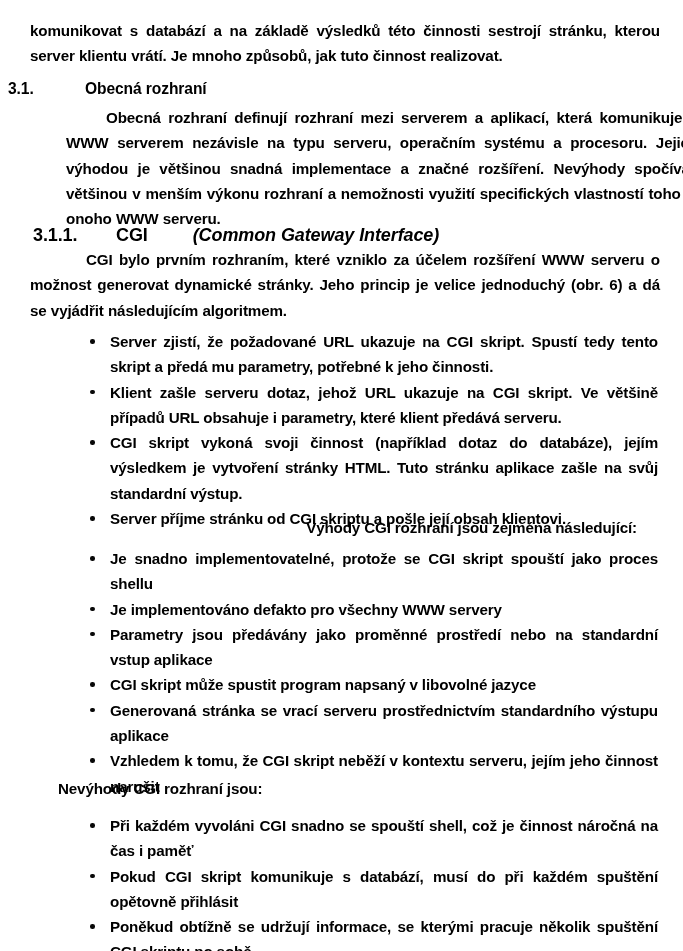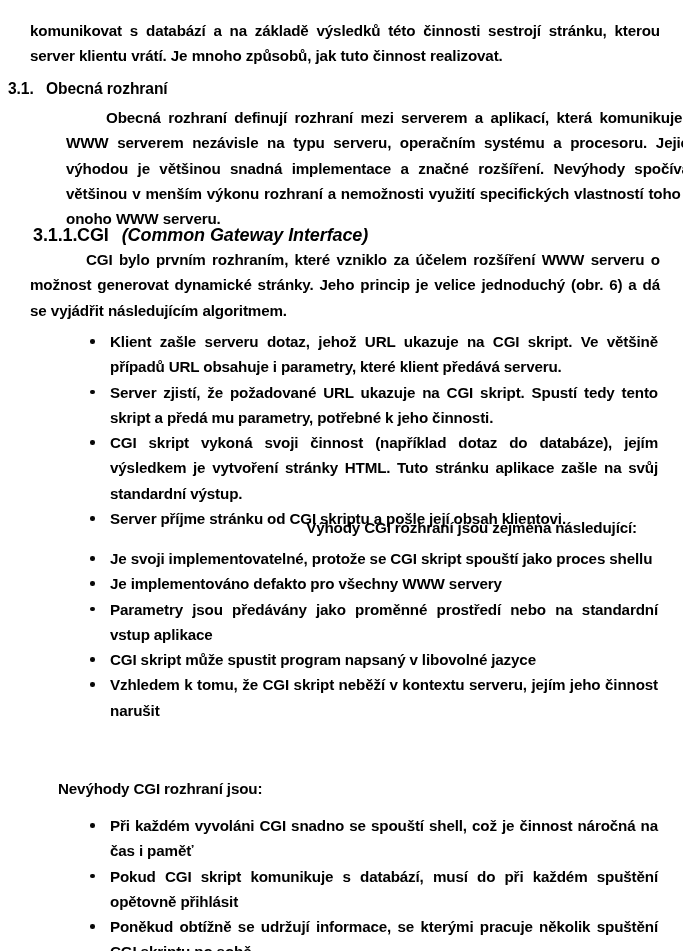--- a/index.html
+++ b/index.html
@@ -46,20 +46,21 @@
     text-indent: 40px;
     margin-left: 36px;
   }
 
   
   .heading {
     font-weight: 700;
     letter-spacing: -0.1px;
     display: flex;
     align-items: center;
+    gap: 39px;
   }
 
   .h2 {
     font-size: 15.6px;
     line-height: 20px;
   }
   .h2 .num {
     width: 38px;
     flex: 0 0 38px;
   }
@@ -135,66 +136,70 @@
     <span>Obecná rozhraní</span>
   </div>
 
   <div class="block para para-indent" style="left:30px; top:105px; width:632px;">
     <span>Obecná rozhraní definují rozhraní mezi serverem a aplikací, která komunikuje s WWW serverem nezávisle na typu serveru, operačním systému a procesoru. Jejich výhodou je většinou snadná implementace a značné rozšíření. Nevýhody spočívají většinou v menším výkonu rozhraní a nemožnosti využití specifických vlastností toho či onoho WWW serveru.</span>
   </div>
 
   <div class="block heading h3" style="left:33px; top:225px; width:600px;">
     <span class="num">3.1.1.</span>
     <span>CGI</span>
-    <span class="ital" style="margin-left:13px;">(Common Gateway Interface)</span>
+    <span class="ital" style="margin-left:6px;">(Common Gateway Interface)</span>
   </div>
 
   <div class="block para" style="left:30px; top:247px; width:630px; text-indent:56px;">
     <span>CGI bylo prvním rozhraním, které vzniklo za účelem rozšíření WWW serveru o možnost generovat dynamické stránky. Jeho princip je velice jednoduchý (obr. 6) a dá se vyjádřit následujícím algoritmem.</span>
   </div>
 
   <ul class="bullets block" style="left:90px; top:329px; width:568px;">
     <li>
       <span class="dot"></span>
+      <span class="txt">Server zjistí, že požadované URL ukazuje na CGI skript. Spustí tedy tento skript a předá mu parametry, potřebné k jeho činnosti.</span>
+    </li>
+    <li>
+      <span class="dot"></span>
       <span class="txt">Klient zašle serveru dotaz, jehož URL ukazuje na CGI skript. Ve většině případů URL obsahuje i parametry, které klient předává serveru.</span>
-    </li>
-    <li>
-      <span class="dot"></span>
-      <span class="txt">Server zjistí, že požadované URL ukazuje na CGI skript. Spustí tedy tento skript a předá mu parametry, potřebné k jeho činnosti.</span>
     </li>
     <li>
       <span class="dot"></span>
       <span class="txt">CGI skript vykoná svoji činnost (například dotaz do databáze), jejím výsledkem je vytvoření stránky HTML. Tuto stránku aplikace zašle na svůj standardní výstup.</span>
     </li>
     <li>
       <span class="dot"></span>
       <span class="txt">Server příjme stránku od CGI skriptu a pošle její obsah klientovi.</span>
     </li>
   </ul>
 
   <div class="block leadin" style="left:37px; top:517px; width:600px;text-align:right;">
     <span>Výhody CGI rozhraní jsou zejména následující:</span>
   </div>
 
   <ul class="bullets block" style="left:90px; top:546px; width:568px;">
     <li>
       <span class="dot"></span>
-      <span class="txt">Je svoji implementovatelné, protože se CGI skript spouští jako proces shellu</span>
+      <span class="txt">Je snadno implementovatelné, protože se CGI skript spouští jako proces shellu</span>
     </li>
     <li>
       <span class="dot"></span>
       <span class="txt">Je implementováno defakto pro všechny WWW servery</span>
     </li>
     <li>
       <span class="dot"></span>
       <span class="txt">Parametry jsou předávány jako proměnné prostředí nebo na standardní vstup aplikace</span>
     </li>
     <li>
       <span class="dot"></span>
       <span class="txt">CGI skript může spustit program napsaný v libovolné jazyce</span>
+    </li>
+    <li>
+      <span class="dot"></span>
+      <span class="txt">Generovaná stránka se vrací serveru prostřednictvím standardního výstupu aplikace</span>
     </li>
     <li>
       <span class="dot"></span>
       <span class="txt">Vzhledem k tomu, že CGI skript neběží v kontextu serveru, jejím jeho činnost narušit</span>
     </li>
   </ul>
 
   <div class="block leadin" style="left:40px; top:778px; width:600px;margin-left:18px;">
     <span>Nevýhody CGI rozhraní jsou:</span>
   </div>

